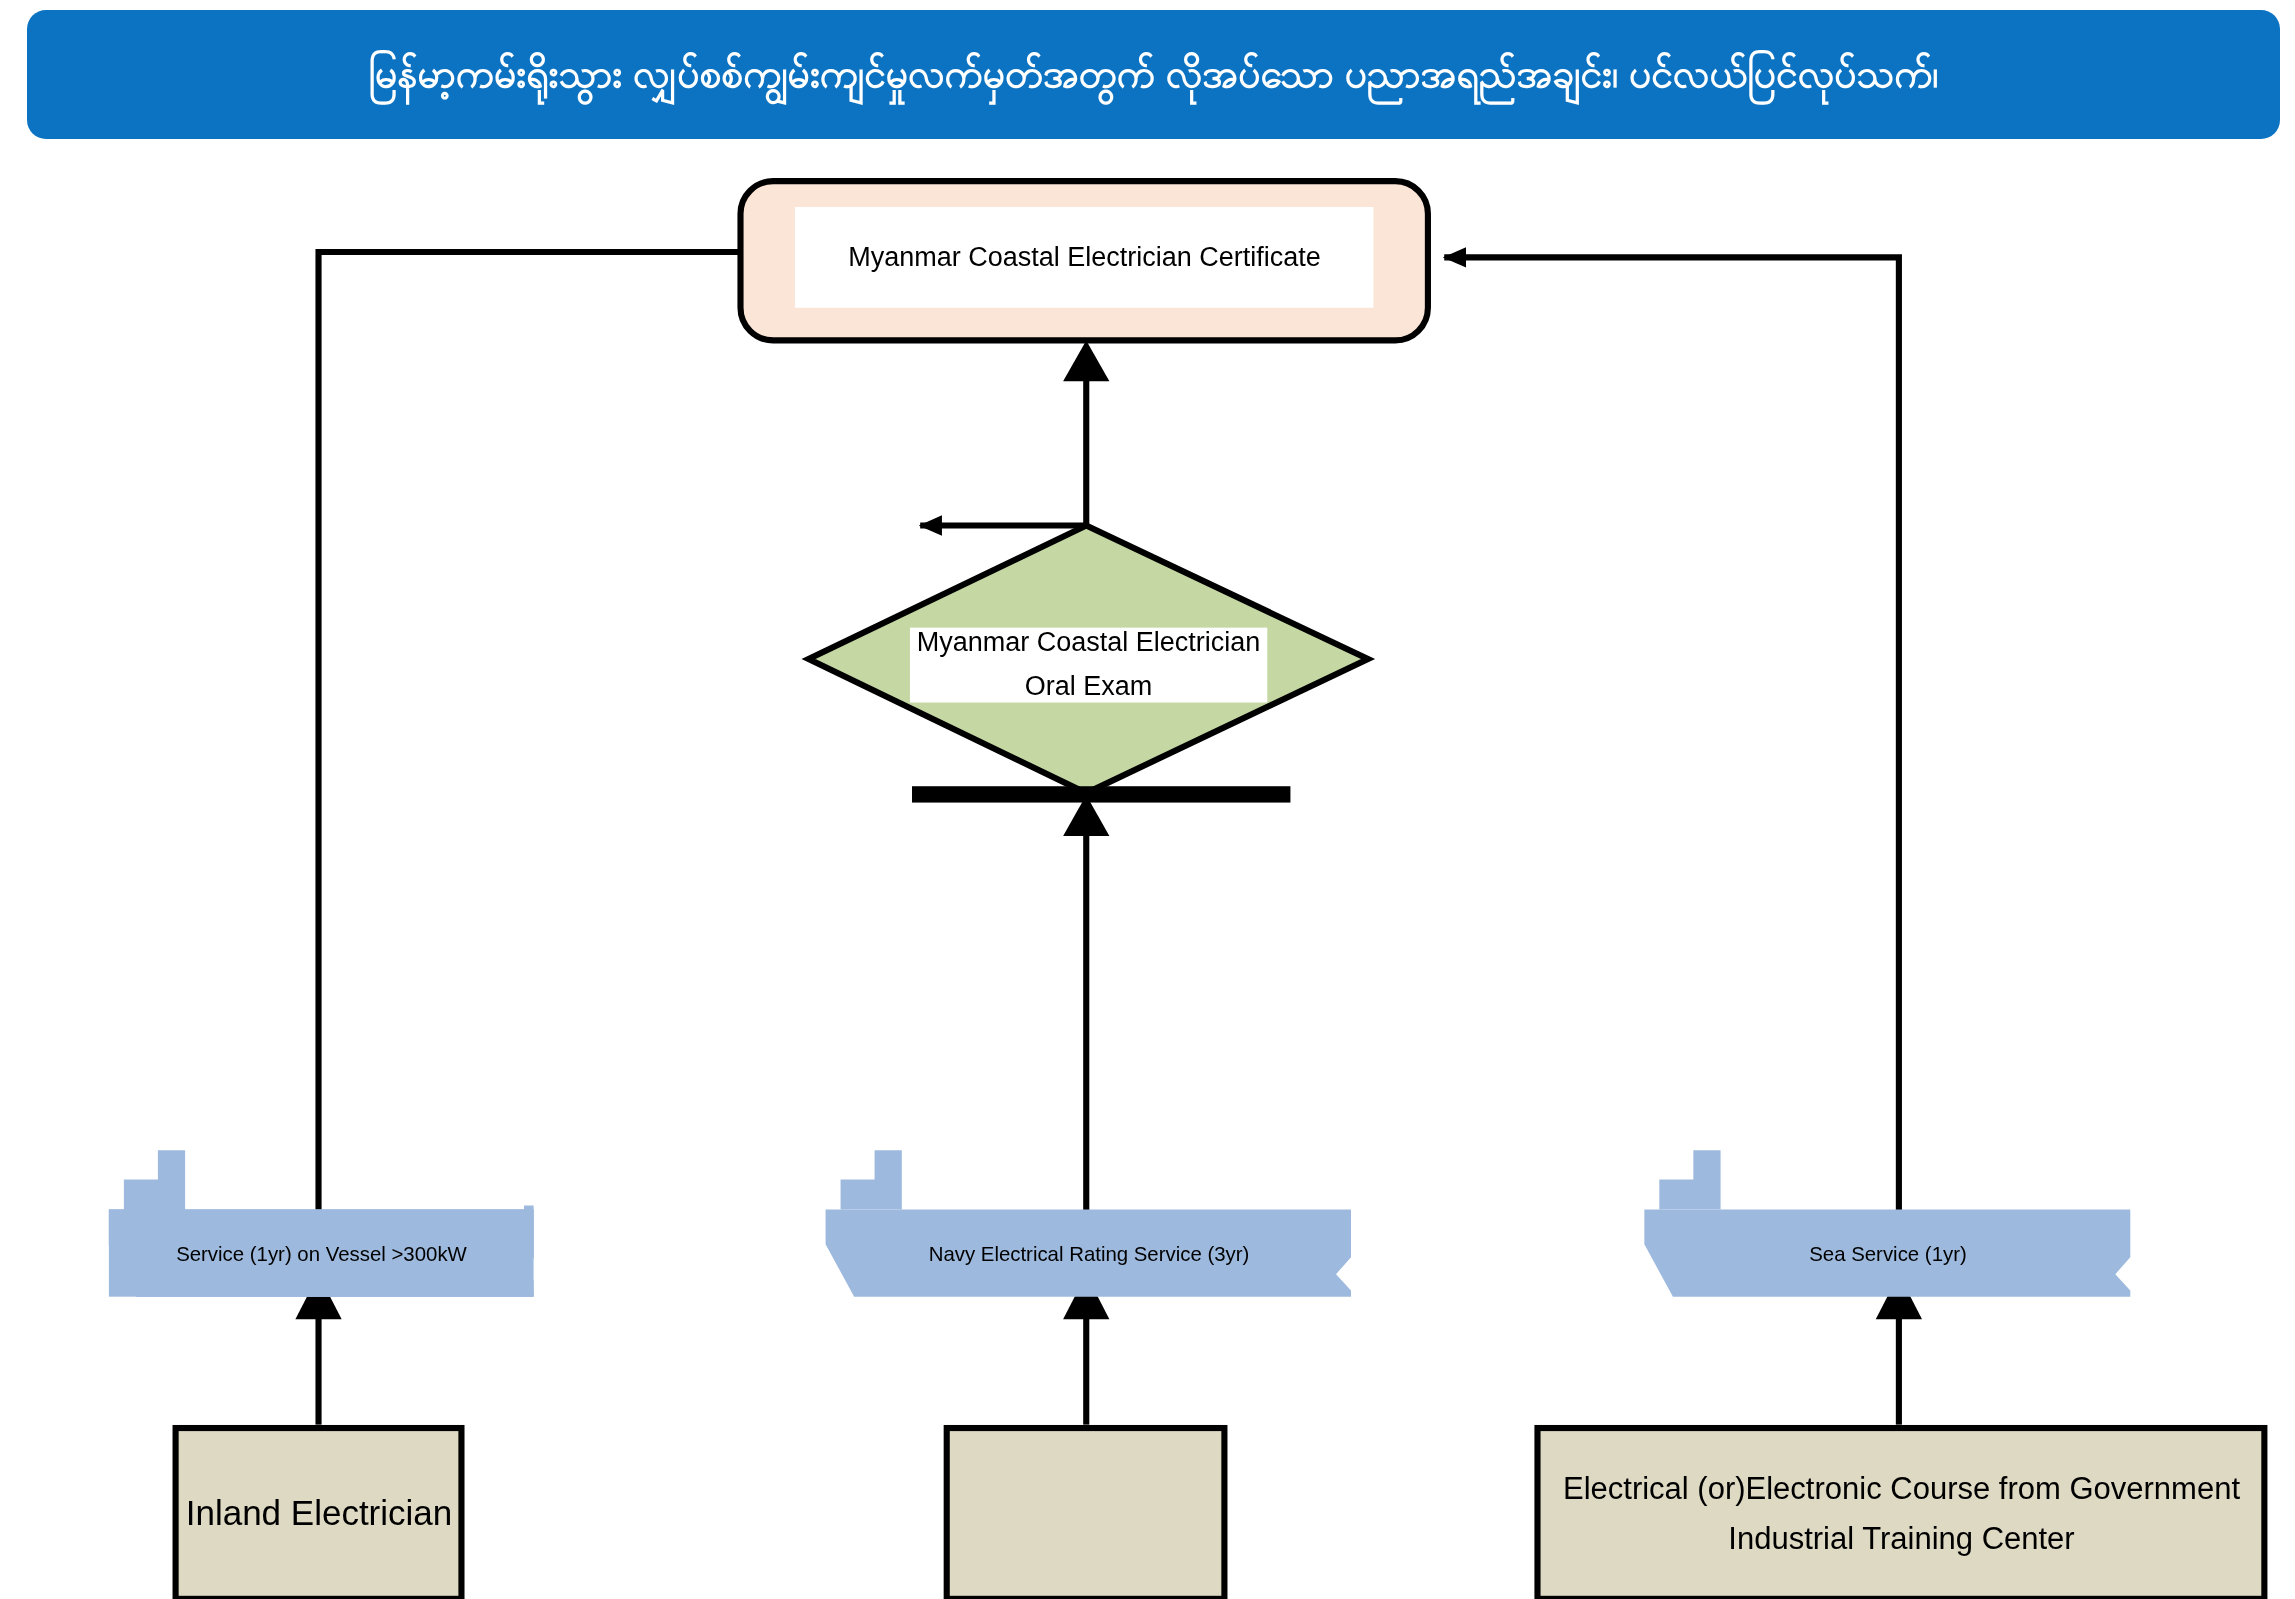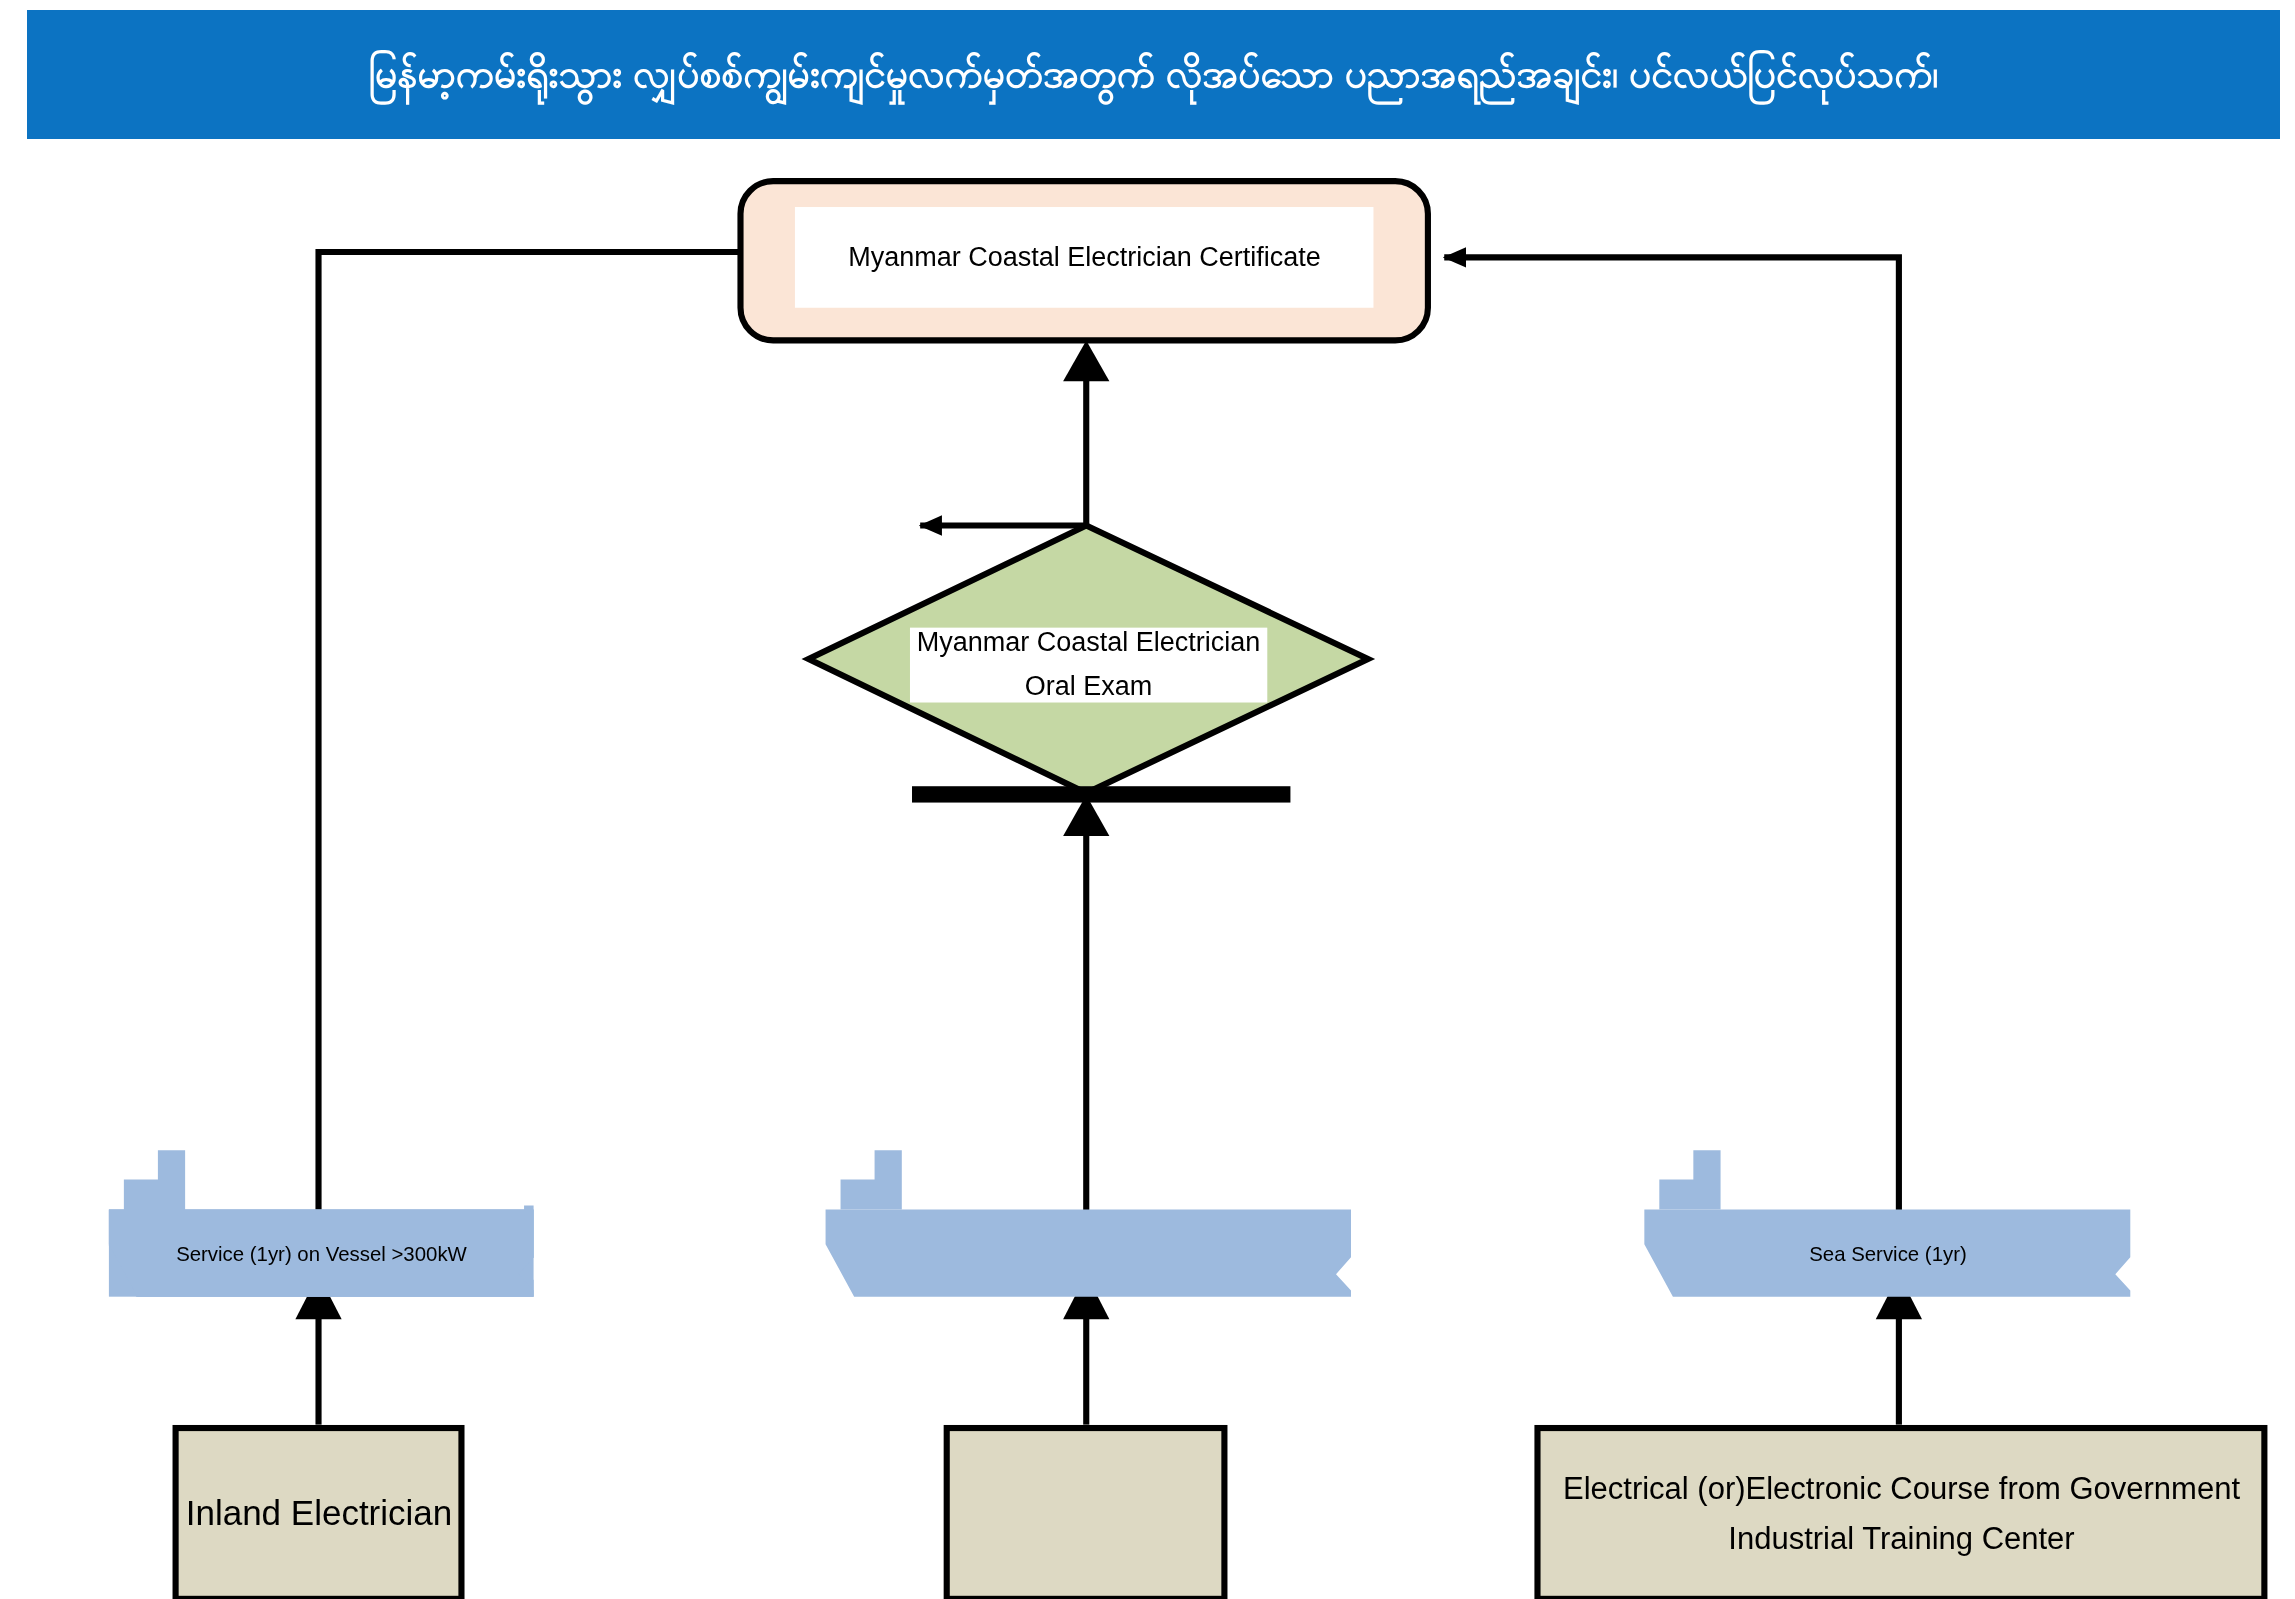--- a/index.html
+++ b/index.html
@@ -31,20 +31,21 @@
     height: 129px;
     background: #0C73C2;
     color: #ffffff;
     display: flex;
     flex-direction: column;
     align-items: center;
     justify-content: center;
     text-align: right;
     box-sizing: border-box;
     padding: 2.7px 20.4px;
+    border-radius: 19px;
   }
   .title-line {
     font-size: 39px;
     line-height: 1.28;
     font-weight: 700;
     white-space: nowrap;
     letter-spacing: 0px;
   }
 
   
@@ -169,20 +170,23 @@
   <div class="node-text diamond-text" style="left:910px; top:621px; width:357px; height:88px; flex-direction:column;">
     <span>Myanmar Coastal Electrician</span>
     <span>Oral Exam</span>
   </div>
 
   <div class="node-text ship-text" style="left:109px; top:1222px; width:425px; height:65px; flex-direction:row;">
     <span>Service (1yr) on Vessel &gt;300</span>
     <span>kW</span>
   </div>
 
+  <div class="node-text ship-text" style="left:826px; top:1222px; width:526px; height:65px;">
+    <span>Navy Electrical Rating Service (3yr)</span>
+  </div>
 
   <div class="node-text ship-text" style="left:1645px; top:1222px; width:486px; height:65px;">
     <span>Sea Service (1yr)</span>
   </div>
 
   <div class="node-text box-text-lg" style="left:176px; top:1428px; width:286px; height:171px;">
     <span>Inland Electrician</span>
   </div>
 
 

